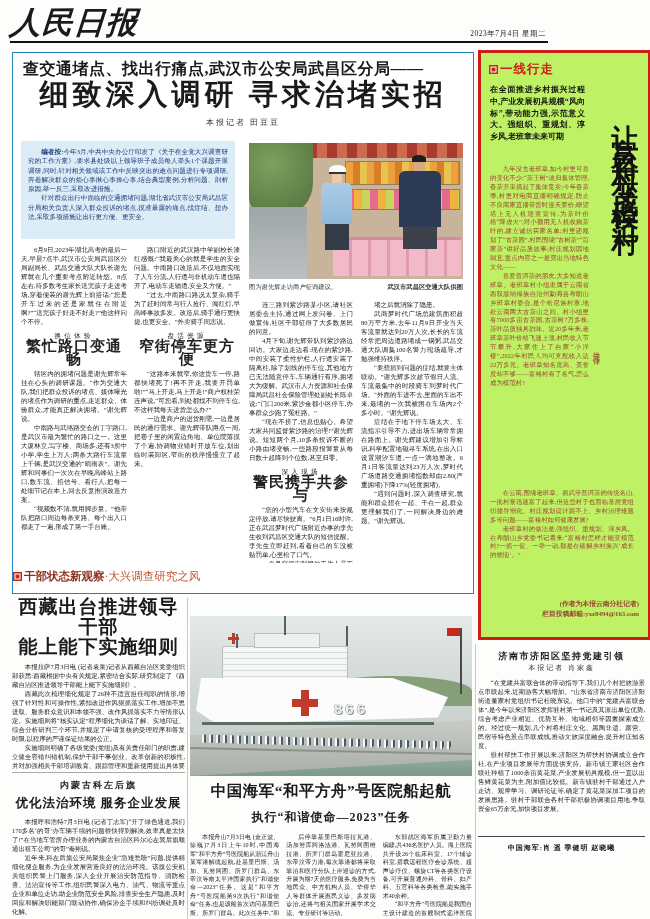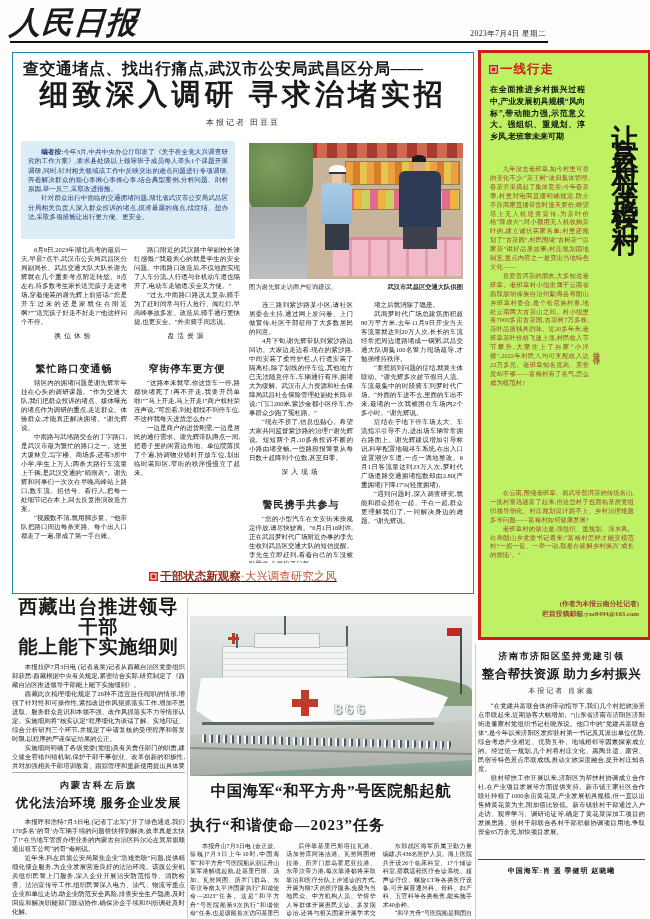--- a/index.html
+++ b/index.html
@@ -22,24 +22,24 @@
            font-size:6.6px;line-height:9.3px;text-align:justify;overflow:hidden;}
   .ld-note b{font-weight:bold;}
   .ld-note p{text-indent:2em;}
   .bodycol{font-size:6.5px;line-height:9px;text-align:justify;overflow:hidden;color:#222;}
   .ld-col1{left:8px;top:192px;width:106px;height:318px;}
   .ld-col2{left:121px;top:192px;width:106px;height:318px;}
   .ld-col3{left:236px;top:247px;width:104px;height:263px;}
   .ld-col4{left:348px;top:247px;width:102px;height:263px;}
   .subhead{text-align:center;margin:5px 0 3px;}
   .subhead .eyebrow{font-size:6.8px;letter-spacing:3px;color:#222;}
-  .subhead .shtitle{font-size:10px;font-weight:bold;letter-spacing:1px;line-height:13px;margin-top:22px;}
+  .subhead .shtitle{font-size:15px;font-weight:bold;letter-spacing:1px;line-height:13px;}
   .ld-caption{left:236px;top:230px;width:214px;display:flex;justify-content:space-between;font-size:6.3px;color:#333;}
   .ld-caption .cr{font-weight:bold;}
-  .ld-banner{left:0;top:516px;width:100%;text-align:center;font-size:11.5px;text-decoration:underline;}
+  .ld-banner{left:0;top:516px;width:100%;text-align:left;font-size:11.5px;}
   .ld-banner .bb{font-weight:bold;color:#8e2f1d;}
   .ld-banner .bl{color:#c25636;}
   .sqicon{display:inline-block;width:9px;height:9px;background:#c8281c;vertical-align:-1px;margin-right:2px;
           box-shadow:inset 0 0 0 1.5px #c8281c,inset 0 0 0 2.5px #fff;}
   
   .mkt{left:236px;top:90px;width:214px;height:136px;overflow:hidden;background:#c8b49b;}
   .mk-awning{left:58px;top:0;right:0;height:15px;background:repeating-linear-gradient(90deg,#a83a30 0 10px,#cf6a4e 10px 20px);}
   .mk-trees{left:0;top:0;width:64px;height:72px;background:radial-gradient(circle at 35% 30%,#7da05e,#516f3d);border-radius:0 0 45% 25%;}
   .mk-road{left:0;bottom:0;width:58px;height:72px;background:linear-gradient(#9fa5a8,#bcc0c2);}
   .mk-shelf1{left:96px;top:18px;right:3px;height:22px;background:repeating-linear-gradient(90deg,#e9a23f 0 7px,#d97f2a 7px 14px,#e7c44f 14px 21px);border:1px solid #9c7a4f;}
@@ -98,21 +98,21 @@
   .ss-mast{position:absolute;width:2px;background:#55606a;}
   .m1{left:88px;bottom:89px;height:26px;} .m2{left:150px;bottom:78px;height:20px;} .m3{left:40px;bottom:76px;height:14px;}
   .sp-sailors{left:12px;bottom:30px;width:250px;height:8px;transform:rotate(1.6deg);
               background:repeating-linear-gradient(90deg,#f7f9f8 0 2px,#4a5a66 2px 3.6px,rgba(0,0,0,0) 3.6px 7px);}
   .sp-edge{left:0;bottom:24px;width:100%;height:2px;background:#8b9189;transform:rotate(1.2deg);}
   .sp-pole{right:10px;top:12px;width:2px;height:66px;background:#4a4a4a;}
   .sp-flag{right:12px;top:12px;width:13px;height:8px;background:#c6281c;}
   
   .navy{left:190px;top:781px;width:282px;height:138px;overflow:hidden;}
   .nv-h1{text-align:center;font-size:15.5px;font-weight:bold;letter-spacing:.5px;}
-  .nv-h2{font-size:15px;font-weight:bold;letter-spacing:1px;margin-top:14px;}
+  .nv-h2{text-align:center;font-size:12px;font-weight:bold;letter-spacing:1px;margin-top:7px;}
   .nv-cols{display:flex;gap:7px;margin-top:7px;}
   .nv-col{flex:1;font-size:6px;line-height:8.4px;text-align:justify;height:84px;overflow:hidden;color:#222;}
   
   .jinan{left:478px;top:650px;width:167px;height:269px;overflow:hidden;}
   .jn-kicker{text-align:center;font-size:9px;font-weight:bold;letter-spacing:1.5px;}
   .jn-h{text-align:center;font-size:12.5px;font-weight:bold;letter-spacing:.5px;margin:3px 0;}
   .jn-byline{text-align:center;font-size:7px;letter-spacing:2px;color:#333;margin-bottom:5px;}
   .jn-body{font-size:6.4px;line-height:9px;text-align:justify;height:152px;overflow:hidden;color:#222;}
   .jn-rule{margin-top:6px;border-top:1.5px solid #444;}
   .jn-foot{text-align:center;font-size:7px;font-weight:bold;margin-top:6px;letter-spacing:1px;}
@@ -302,21 +302,20 @@
         </div>
       <div class="nv-col">
           <p>东部战区海军所属卫勤力量编建,共436名医护人员。海上医院共开设26个临床科室、17个辅诊科室,搭载远程医疗会诊系统、超声诊疗仪、螺旋CT等各类医疗设备,可开展普通外科、骨科、妇产科、五官科等各类检查,能实施手术40余种。</p>
           <p>“和平方舟”号医院船是我国自主设计建造的首艘制式远洋医院船。自2008年入列以来,先后10余次走出国门,累计到访43个国家和地区,服务民众23万余人次,实施手术1500余例,总航程26万余海里,环绕地球一周多达2次。</p>
         </div>
     </div>
   </section>
 
   <section class="abs jinan">
     <div class="jn-kicker">济南市济阳区坚持党建引领</div>
-    <div class="jn-h">整合帮扶资源  助力乡村振兴</div>
     <div class="jn-byline">本报记者 肖家鑫</div>
     <div class="jn-body">
         <p>“在党建共富联合体的带动指导下,我们几个村把旅游景点串联起来,近期游客大幅增加。”山东省济南市济阳区济阳街道董家村党组织书记杜晓东说。他口中的“党建共富联合体”,是今年以来济阳区发挥驻村第一书记及其派出单位优势,综合考虑产业相近、优势互补、地域相邻等因素探索成立的。经过统一规划,几个村将村庄文化、黑陶非遗、露营、民宿等特色景点串联成线,推动文旅深度融合,提升村庄知名度。</p>
         <p>驻村帮扶工作开展以来,济阳区为帮扶村协调成立合作社,在产业项目发展等方面提供支持。新市镇王家社区合作联社种植了1000余亩黄花菜,产业发展初具规模,但一直以出售鲜黄花菜为主,附加值比较低。新市镇驻村干部通过入户走访、观摩学习、调研论证等,确定了黄花菜深加工项目的发展思路。驻村干部联合各村干部积极协调项目用地,争取资金65万余元,加快项目发展。</p>
       </div>
     <div class="jn-rule"></div>
     <div class="jn-foot">中国海军:肖 遥  季健明  赵晓曦</div>
   </section>
 
   <div class="abs vr vr1"></div>

